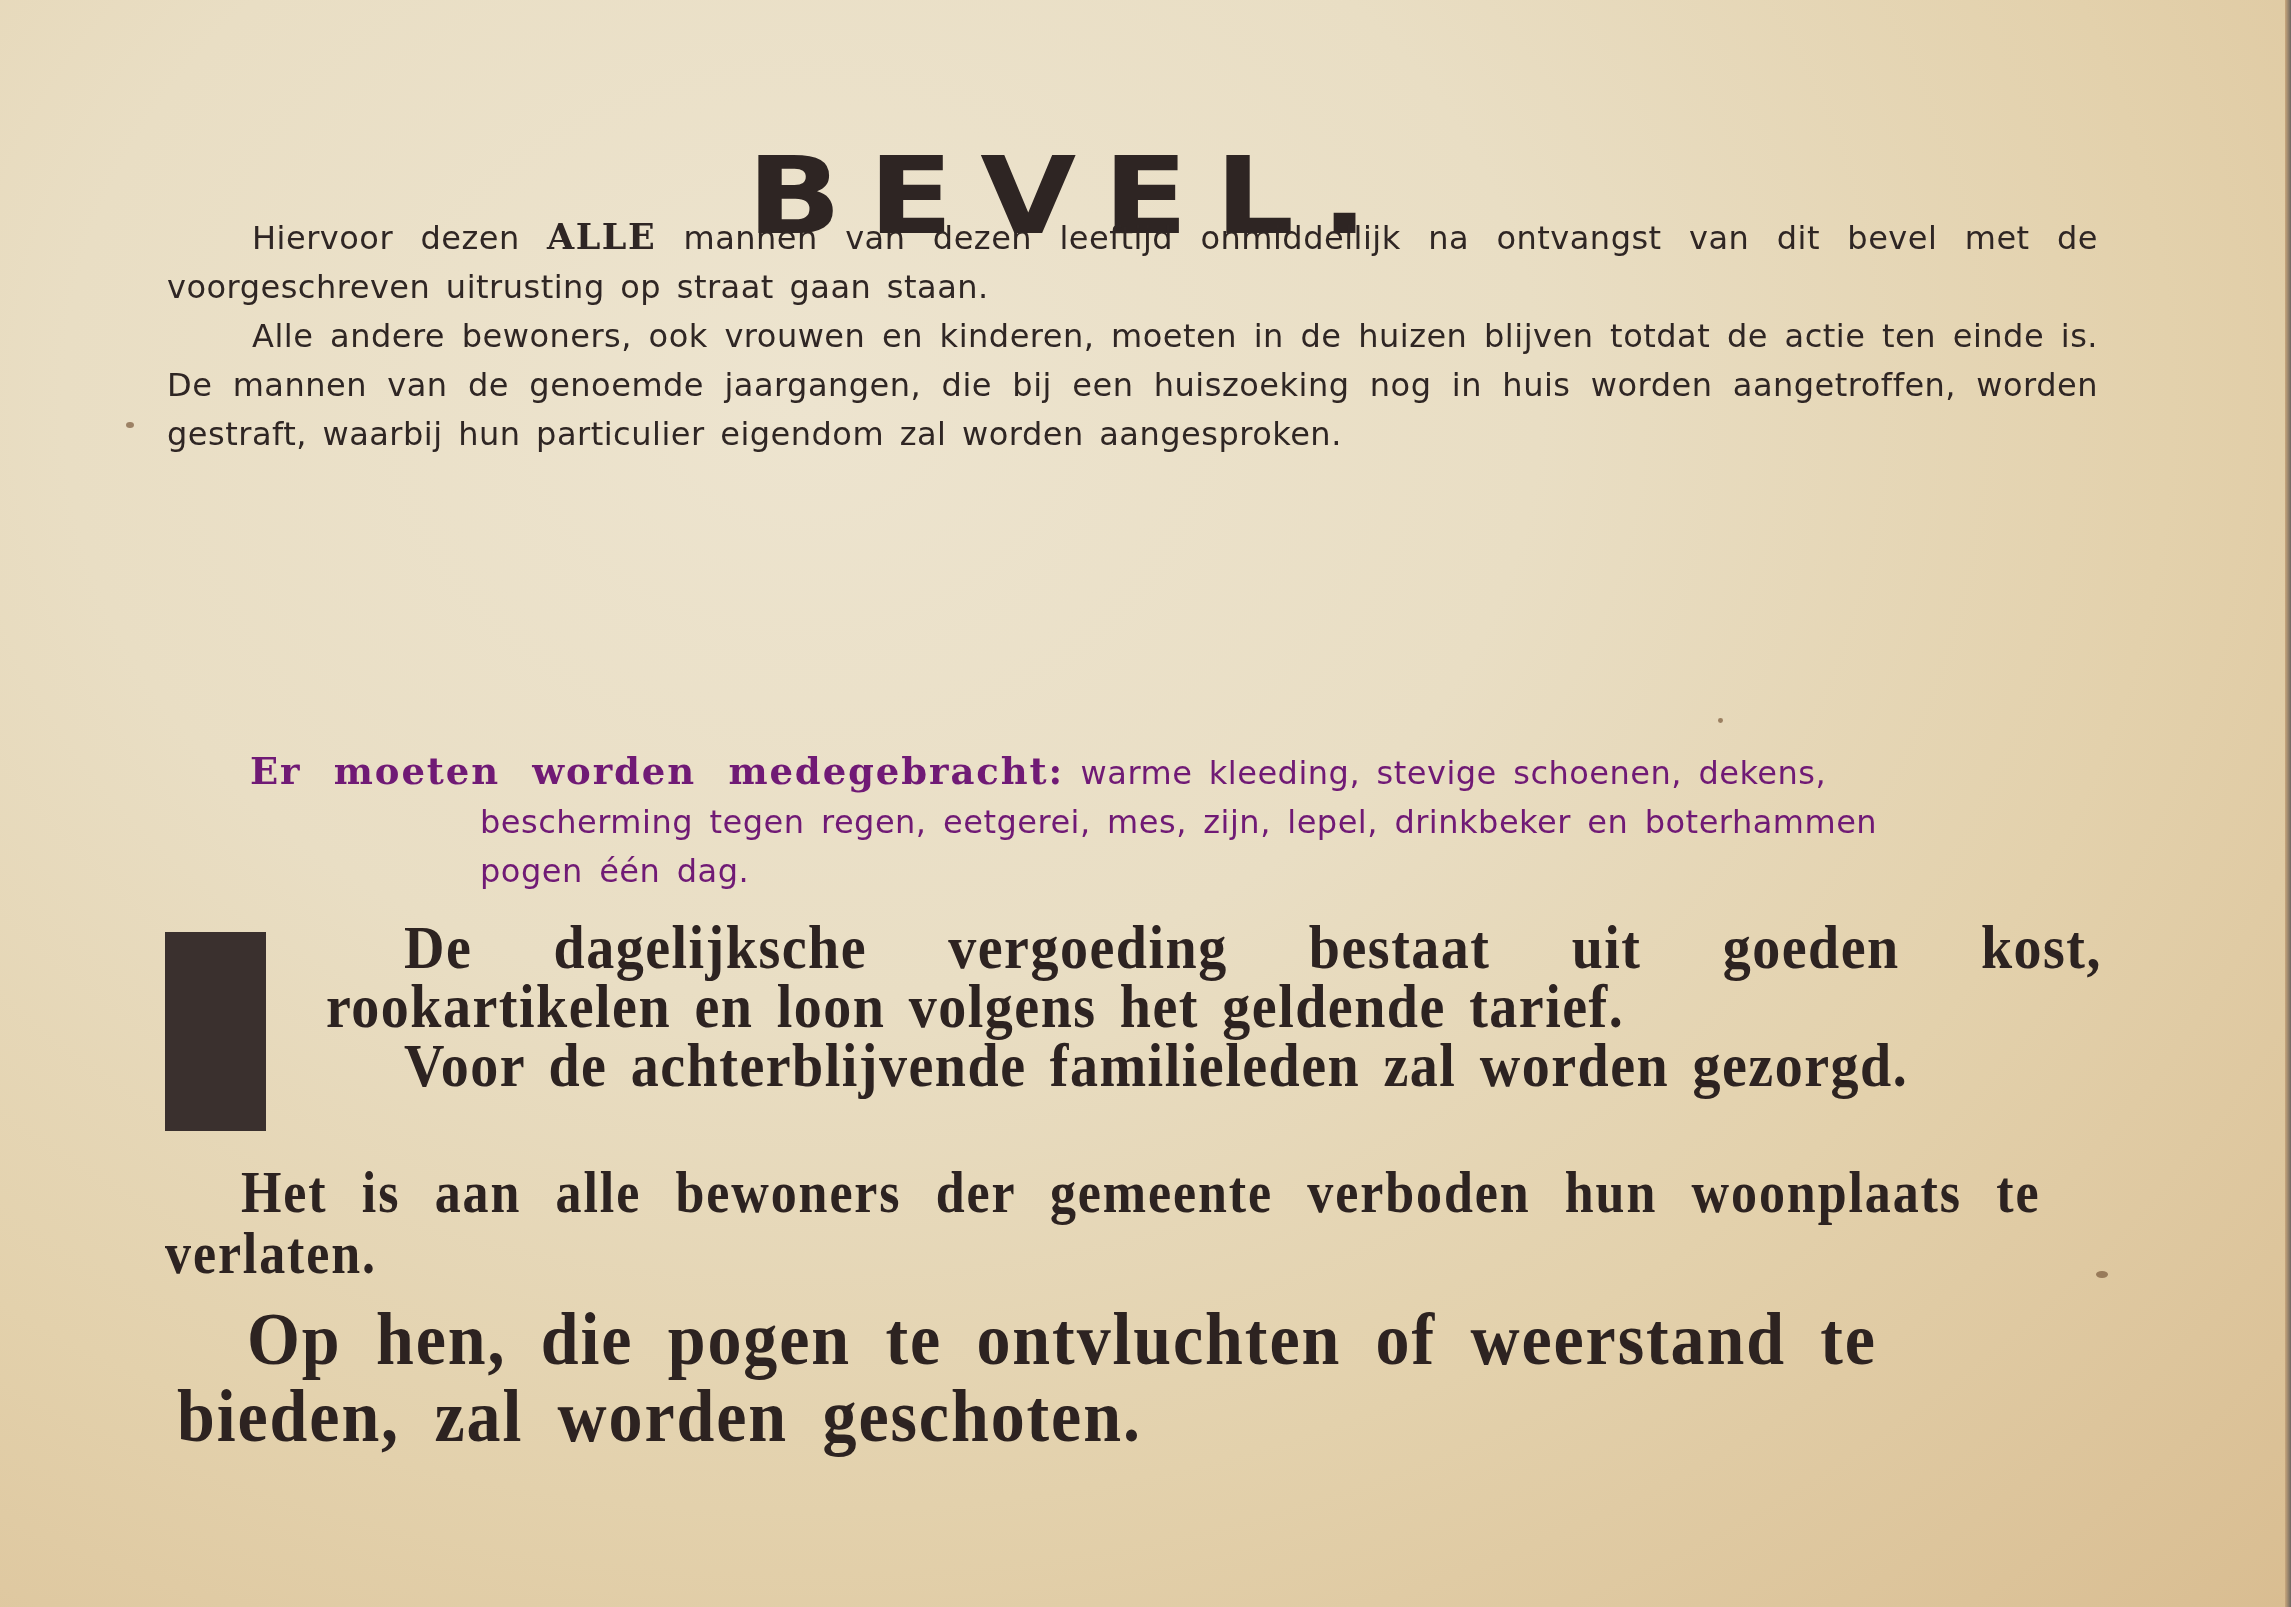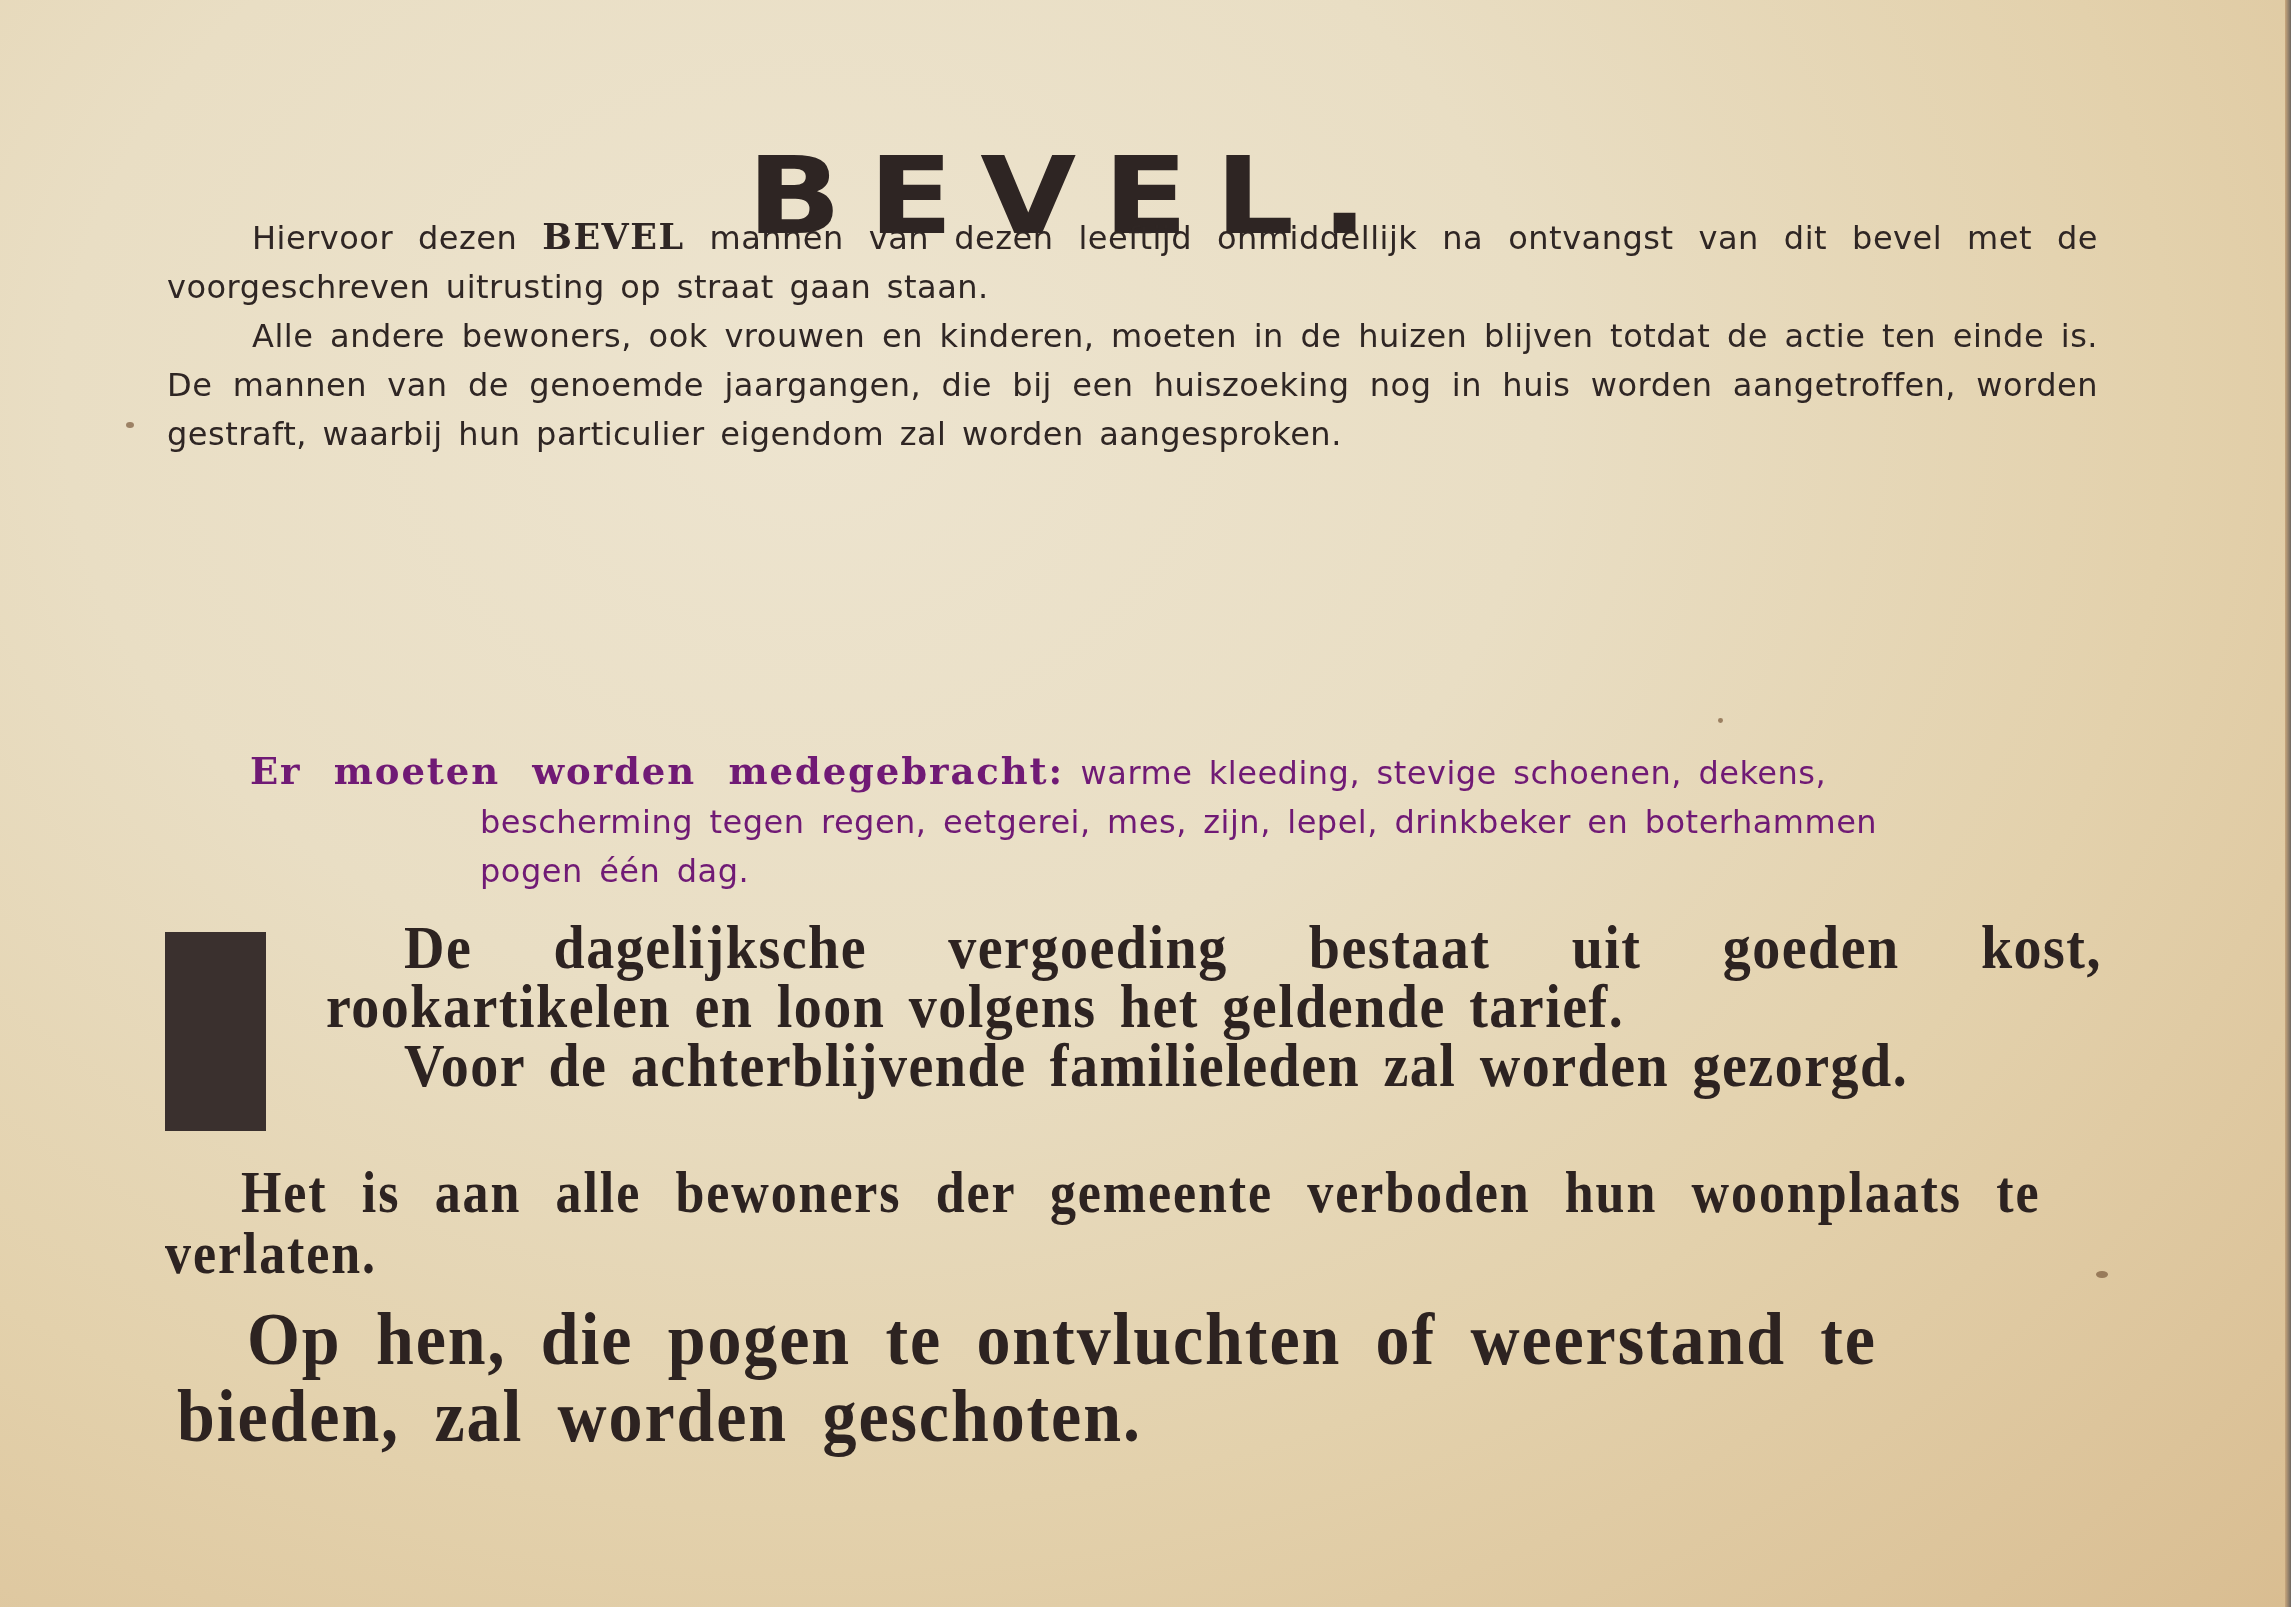--- a/index.html
+++ b/index.html
@@ -149,21 +149,21 @@
   </style>
 </head>
 <body>
 
 <div class="paper-edge"></div>
 
 <h1 class="title">BEVEL.</h1>
 
 <div class="body-text" style="top:212px;">
   <p class="para">
-    <span>Hiervoor dezen </span><span class="b-serif">BEVEL</span><span> mannen van dezen leeftijd onmiddellijk na ontvangst van dit bevel met de voorgeschreven uitrusting op straat gaan staan.</span>
+    <span>Hiervoor dezen </span><span class="b-serif">ALLE</span><span> mannen van dezen leeftijd onmiddellijk na ontvangst van dit bevel met de voorgeschreven uitrusting op straat gaan staan.</span>
   </p>
   <p class="para">
     <span>Alle andere bewoners, ook vrouwen en kinderen, moeten in de huizen blijven totdat de actie ten einde is. De mannen van de genoemde jaargangen, die bij een huiszoeking nog in huis worden aangetroffen, worden gestraft, waarbij hun particulier eigendom zal worden aangesproken.</span>
   </p>
 </div>
 
 <div class="list-block">
   <div>
     <span class="lead">Er moeten worden medegebracht:</span>
     <span>warme kleeding, stevige schoenen, dekens,</span>

